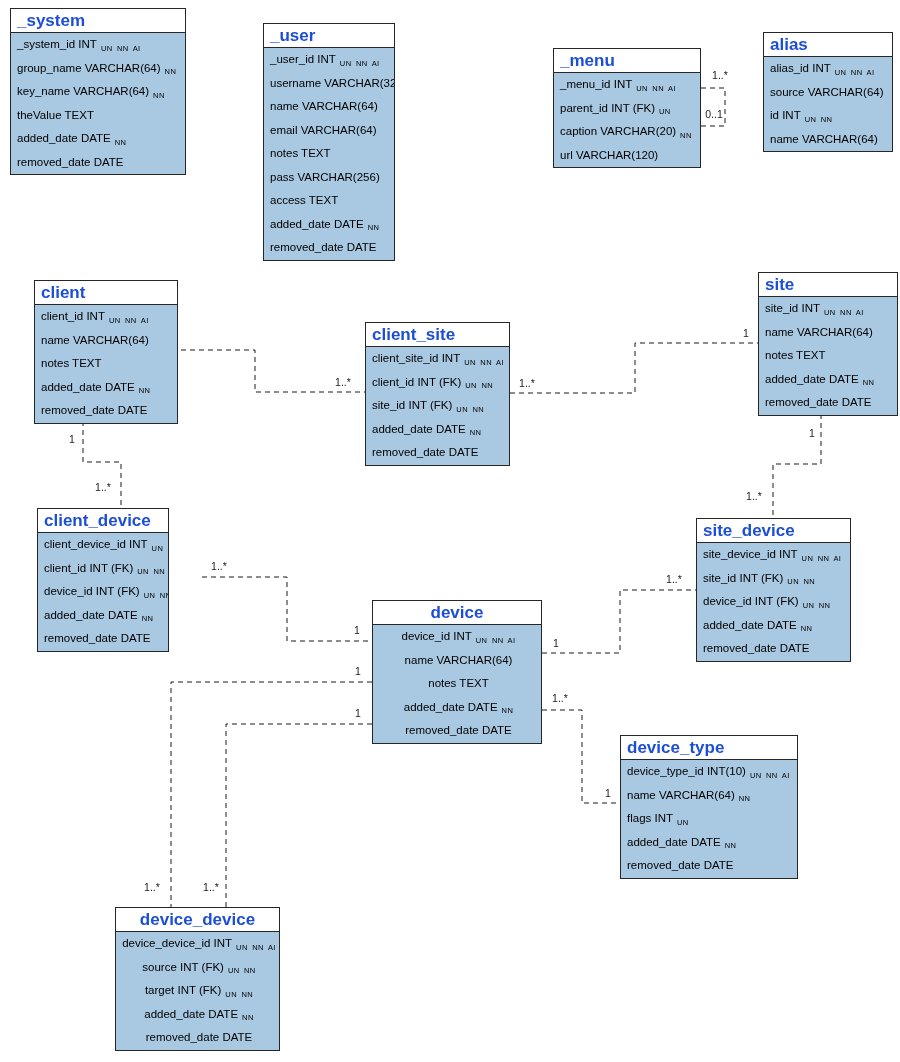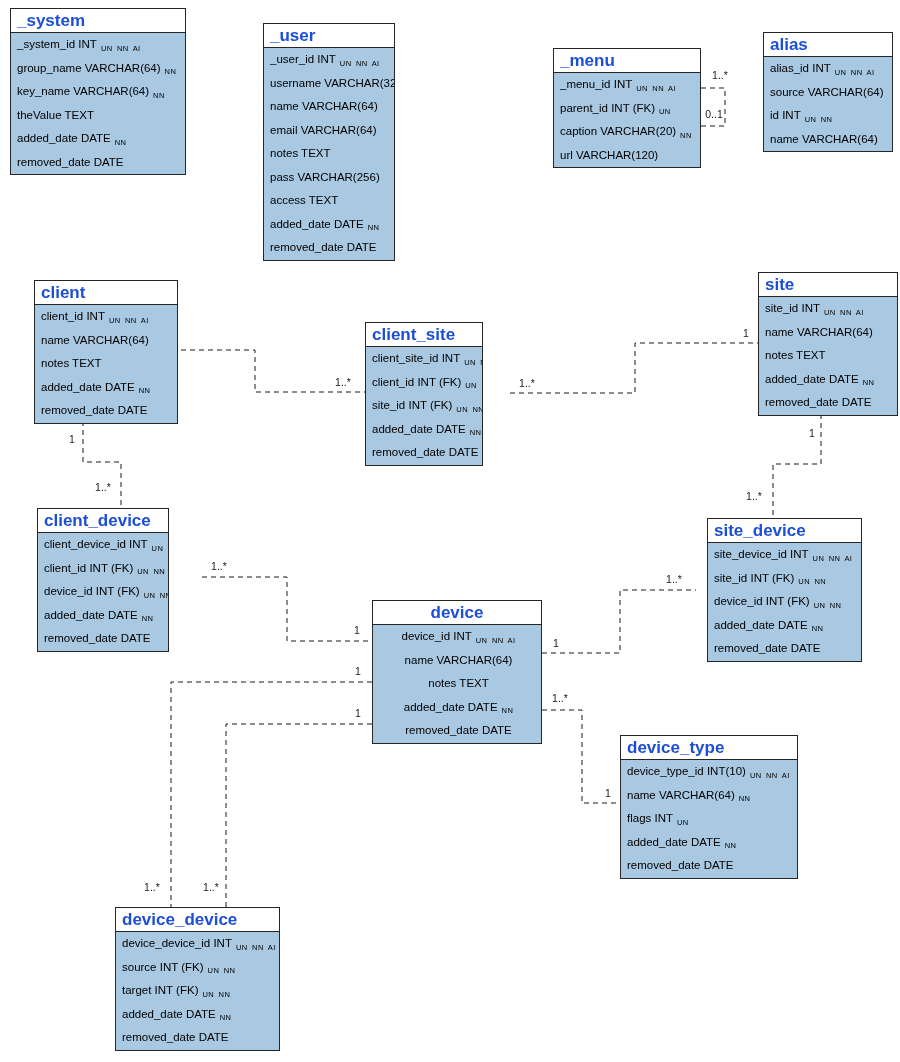--- a/index.html
+++ b/index.html
@@ -124,21 +124,21 @@
         <div class="trow"><span class="clabel">name VARCHAR(64)</span></div>
       </div>
       <div class="table" style="left: 34px; top: 280px; width: 144px; background: rgb(169, 200, 225); border-color: rgb(38, 38, 38);">
         <div class="thead">client</div>
         <div class="trow"><span class="clabel">client_id INT</span><span class="flags">UN NN AI</span></div>
         <div class="trow"><span class="clabel">name VARCHAR(64)</span></div>
         <div class="trow"><span class="clabel">notes TEXT</span></div>
         <div class="trow"><span class="clabel">added_date DATE</span><span class="flags">NN</span></div>
         <div class="trow"><span class="clabel">removed_date DATE</span></div>
       </div>
-      <div class="table" style="left: 365px; top: 322px; width: 118px; background: rgb(169, 200, 225); border-color: rgb(38, 38, 38);">
+      <div class="table" style="left: 365px; top: 322px; width: 145px; background: rgb(169, 200, 225); border-color: rgb(38, 38, 38);">
         <div class="thead">client_site</div>
         <div class="trow"><span class="clabel">client_site_id INT</span><span class="flags">UN NN AI</span></div>
         <div class="trow"><span class="clabel">client_id INT (FK)</span><span class="flags">UN NN</span></div>
         <div class="trow"><span class="clabel">site_id INT (FK)</span><span class="flags">UN NN</span></div>
         <div class="trow"><span class="clabel">added_date DATE</span><span class="flags">NN</span></div>
         <div class="trow"><span class="clabel">removed_date DATE</span></div>
       </div>
       <div class="table" style="left: 758px; top: 272px; width: 140px; background: rgb(169, 200, 225); border-color: rgb(38, 38, 38);">
         <div class="thead">site</div>
         <div class="trow"><span class="clabel">site_id INT</span><span class="flags">UN NN AI</span></div>
@@ -148,21 +148,21 @@
         <div class="trow"><span class="clabel">removed_date DATE</span></div>
       </div>
       <div class="table" style="left: 37px; top: 508px; width: 132px; background: rgb(169, 200, 225); border-color: rgb(38, 38, 38);">
         <div class="thead">client_device</div>
         <div class="trow"><span class="clabel">client_device_id INT</span><span class="flags">UN NN AI</span></div>
         <div class="trow"><span class="clabel">client_id INT (FK)</span><span class="flags">UN NN</span></div>
         <div class="trow"><span class="clabel">device_id INT (FK)</span><span class="flags">UN NN</span></div>
         <div class="trow"><span class="clabel">added_date DATE</span><span class="flags">NN</span></div>
         <div class="trow"><span class="clabel">removed_date DATE</span></div>
       </div>
-      <div class="table" style="left: 696px; top: 518px; width: 155px; background: rgb(169, 200, 225); border-color: rgb(38, 38, 38); margin-left: 11px;">
+      <div class="table" style="left: 696px; top: 518px; width: 155px; background: rgb(169, 200, 225); border-color: rgb(38, 38, 38);">
         <div class="thead">site_device</div>
         <div class="trow"><span class="clabel">site_device_id INT</span><span class="flags">UN NN AI</span></div>
         <div class="trow"><span class="clabel">site_id INT (FK)</span><span class="flags">UN NN</span></div>
         <div class="trow"><span class="clabel">device_id INT (FK)</span><span class="flags">UN NN</span></div>
         <div class="trow"><span class="clabel">added_date DATE</span><span class="flags">NN</span></div>
         <div class="trow"><span class="clabel">removed_date DATE</span></div>
       </div>
       <div class="table" style="left: 372px; top: 600px; width: 170px; background: rgb(169, 200, 225); border-color: rgb(38, 38, 38); text-align: center;">
         <div class="thead">device</div>
         <div class="trow"><span class="clabel">device_id INT</span><span class="flags">UN NN AI</span></div>
@@ -172,21 +172,21 @@
         <div class="trow"><span class="clabel">removed_date DATE</span></div>
       </div>
       <div class="table" style="left: 620px; top: 735px; width: 178px; background: rgb(169, 200, 225); border-color: rgb(38, 38, 38);">
         <div class="thead">device_type</div>
         <div class="trow"><span class="clabel">device_type_id INT(10)</span><span class="flags">UN NN AI</span></div>
         <div class="trow"><span class="clabel">name VARCHAR(64)</span><span class="flags">NN</span></div>
         <div class="trow"><span class="clabel">flags INT</span><span class="flags">UN</span></div>
         <div class="trow"><span class="clabel">added_date DATE</span><span class="flags">NN</span></div>
         <div class="trow"><span class="clabel">removed_date DATE</span></div>
       </div>
-      <div class="table" style="left: 115px; top: 907px; width: 165px; background: rgb(169, 200, 225); border-color: rgb(38, 38, 38);">
+      <div class="table" style="left: 115px; top: 907px; width: 165px; background: rgb(169, 200, 225); border-color: rgb(38, 38, 38); text-align: center;">
         <div class="thead">device_device</div>
         <div class="trow"><span class="clabel">device_device_id INT</span><span class="flags">UN NN AI</span></div>
         <div class="trow"><span class="clabel">source INT (FK)</span><span class="flags">UN NN</span></div>
         <div class="trow"><span class="clabel">target INT (FK)</span><span class="flags">UN NN</span></div>
         <div class="trow"><span class="clabel">added_date DATE</span><span class="flags">NN</span></div>
         <div class="trow"><span class="clabel">removed_date DATE</span></div>
       </div>
     </div>
 </div>
 

